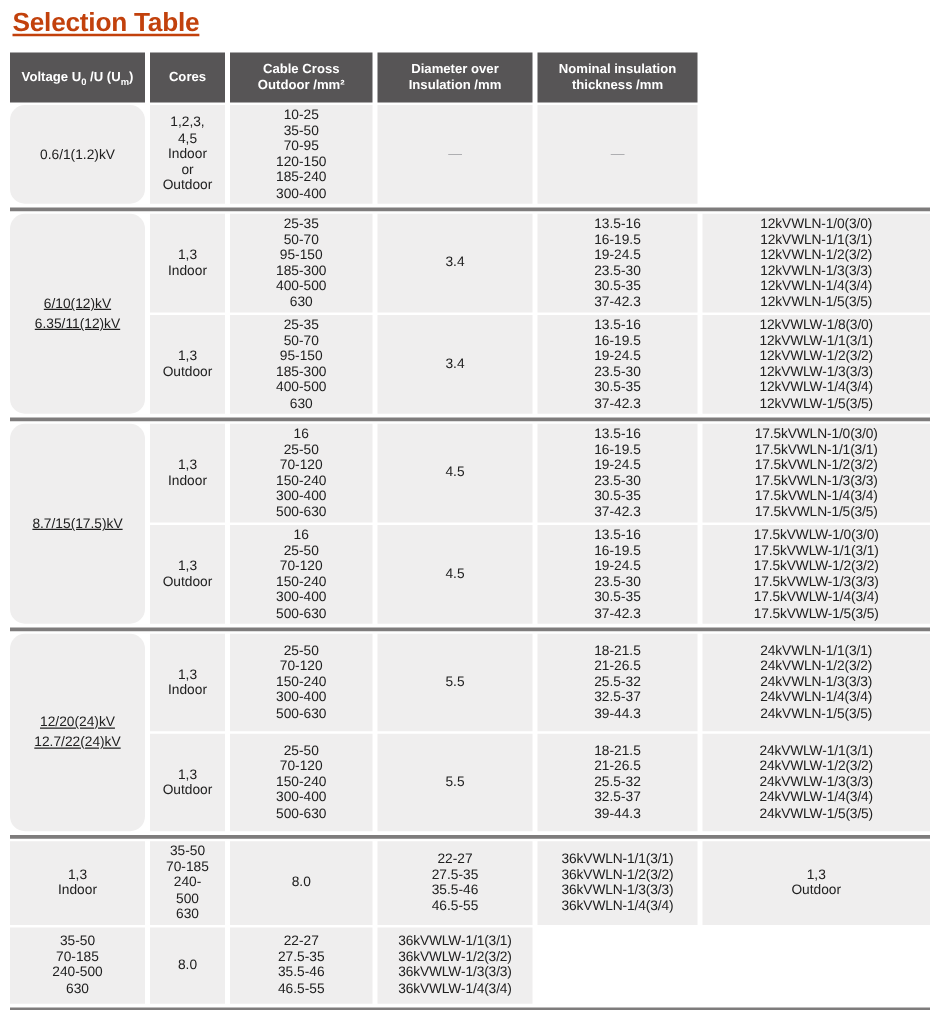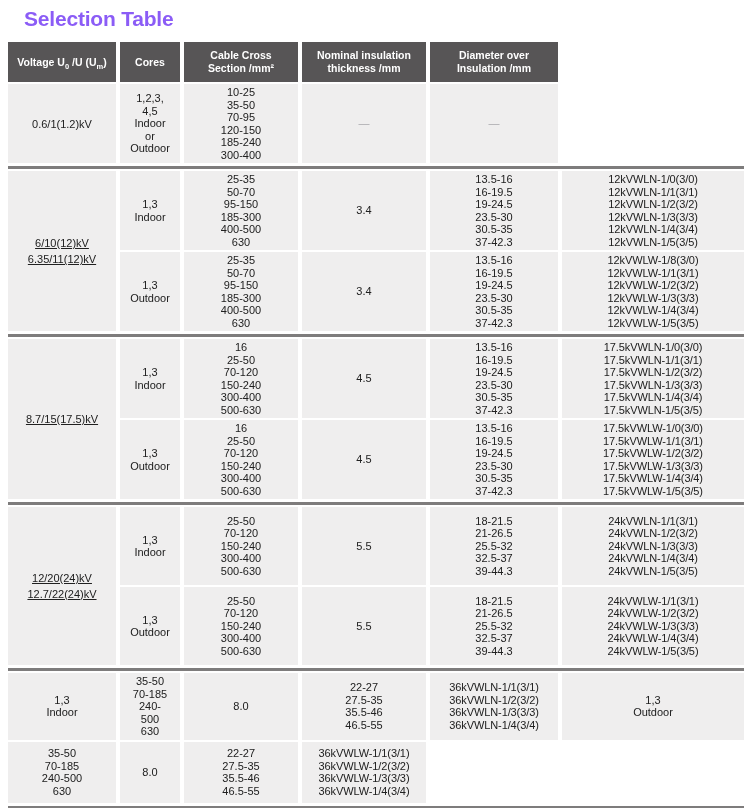--- a/index.html
+++ b/index.html
@@ -3,22 +3,22 @@
 <meta charset="utf-8">
 <style>
   html, body { margin: 0; padding: 0; background: #ffffff; }
   body {
     width: 752px; height: 808px; overflow: hidden;
     font-family: "Liberation Sans", "DejaVu Sans", sans-serif;
     -webkit-font-smoothing: antialiased;
   }
   .page { padding: 5px 8px 0 8px; }
   .title {
-    font-size: 21px; font-weight: bold; color: #8b5cf6;
-    letter-spacing: -0.2px; margin: 2px 0 11px 16px;
+    font-size: 21px; font-weight: bold; color: #c2410c;
+    letter-spacing: -0.2px; margin: 2px 0 11px 2px; text-decoration: underline;
   }
   .grid {
     display: grid;
     grid-template-columns: 108px 60px 114px 124px 128px 1fr;
     column-gap: 4px;
   }
   .header-row .hcell {
     background: #575556; color: #ffffff; font-weight: bold;
     font-size: 10.5px; line-height: 13px; height: 40px;
     display: flex; align-items: center; justify-content: center;
@@ -28,44 +28,44 @@
   .block { row-gap: 2px; margin-top: 2px; }
   .cell {
     background: #efeeee; color: #202020;
     font-size: 11px; line-height: 12.5px;
     display: flex; align-items: center; justify-content: center;
     text-align: center; white-space: pre-line;
     min-height: 78px; padding: 2px 12px; box-sizing: border-box;
   }
   .block-short .cell { min-height: 61px; }
   .span2 { grid-row: span 2; text-decoration: underline; }
-  .voltage-cell { line-height: 16px; }
+  .voltage-cell { line-height: 16px; border-radius: 12px; }
   .kit-cell { letter-spacing: -0.1px; }
   .muted { color: #a9a9ad; }
   .divider { height: 3px; background: #7e7c7c; margin: 3px 0 2px 0; }
   .divider.bottom { margin-top: 3px; }
 </style>
 </head>
 <body>
 
 <div class="page">
 
   <div class="title">Selection Table</div>
 
   <div class="grid header-row">
     <div class="hcell">
       <span><span>Voltage U</span><sub>0</sub><span> /U (U</span><sub>m</sub><span>)</span></span>
     </div>
     <div class="hcell">Cores</div>
     <div class="hcell">Cable Cross
-Section /mm²</div>
+Outdoor /mm²</div>
+    <div class="hcell">Diameter over
+Insulation /mm</div>
     <div class="hcell">Nominal insulation
 thickness /mm</div>
-    <div class="hcell">Diameter over
-Insulation /mm</div>
   </div>
 
   <div class="grid block">
     <div class="cell voltage-cell">0.6/1(1.2)kV</div>
     <div class="cell">1,2,3,
 4,5
 Indoor or
 Outdoor</div>
     <div class="cell">10-25
 35-50

